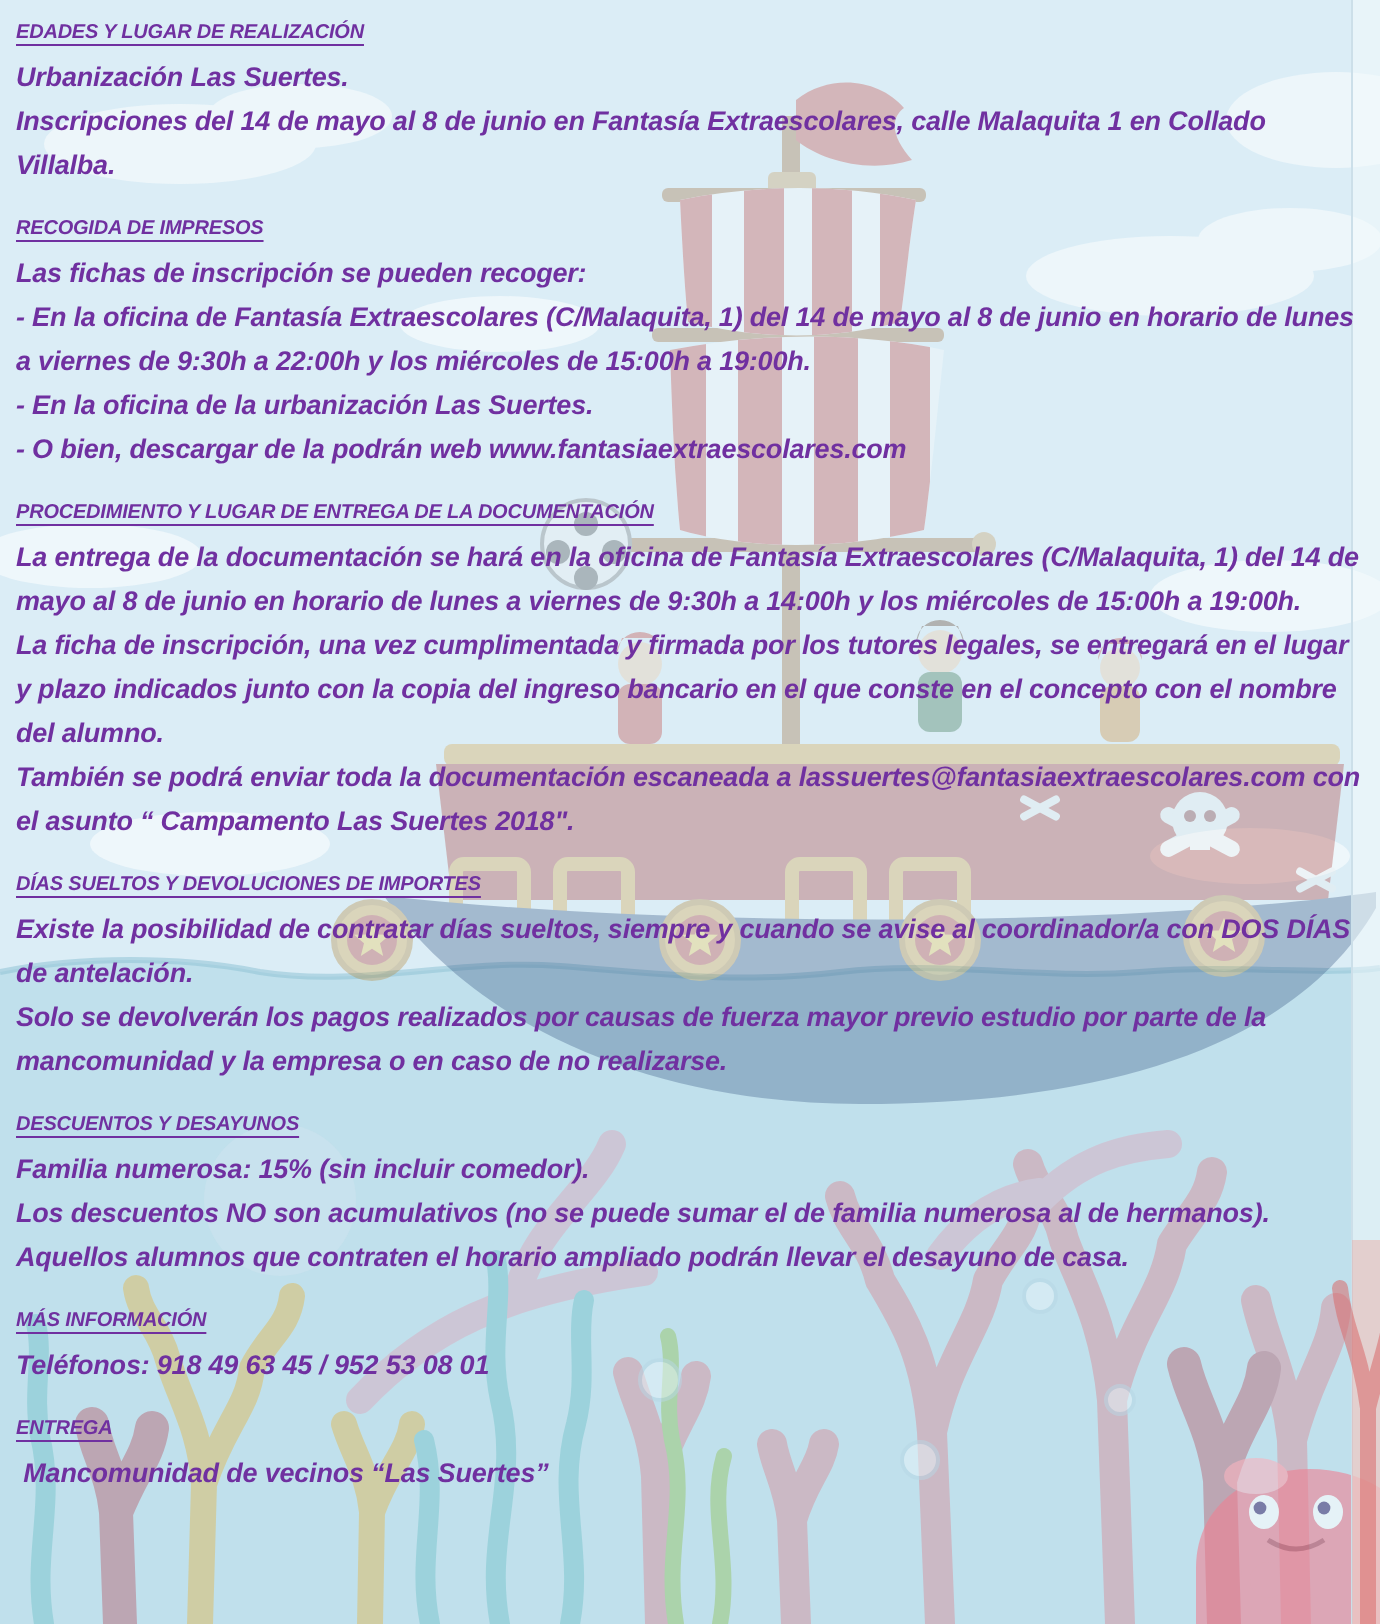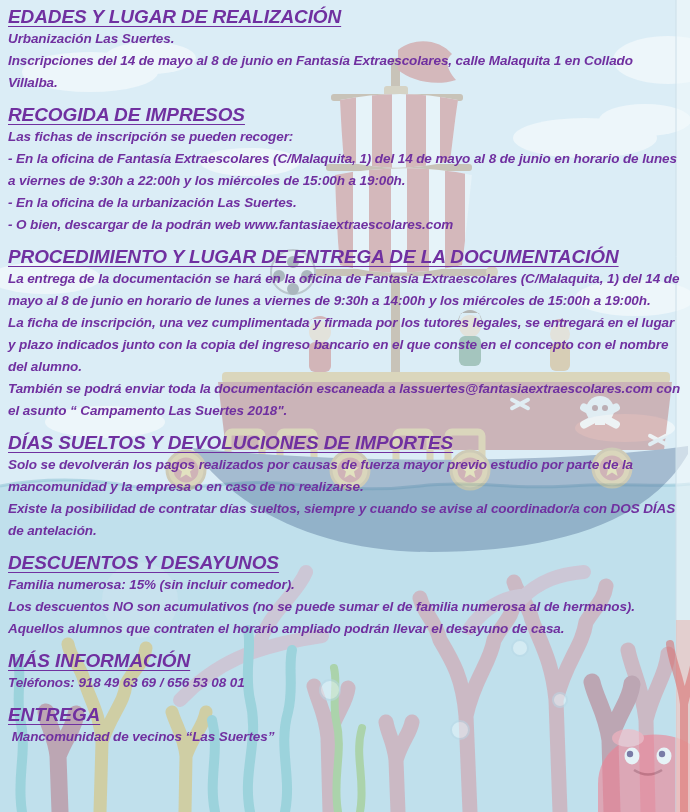--- a/index.html
+++ b/index.html
@@ -18,21 +18,21 @@
     color:#7030A0;
     font-weight:bold;
     font-style:italic;
     font-size:13.5px;
     line-height:22px;
     letter-spacing:-0.1px;
   }
   .content section{margin:0 0 10px 0;}
   .content h2{
     margin:0;
-    font-size:19px;
+    font-size:10px;
     line-height:22px;
     font-weight:bold;
     font-style:italic;
     text-decoration:underline;
     text-underline-offset:3px;
   }
   .content p{margin:0;white-space:pre-wrap;}
 </style>
 </head>
 <body>
@@ -244,34 +244,34 @@
 
   <section>
     <h2>PROCEDIMIENTO Y LUGAR DE ENTREGA DE LA DOCUMENTACIÓN</h2>
   <p>La entrega de la documentación se hará en la oficina de Fantasía Extraescolares (C/Malaquita, 1) del 14 de mayo al 8 de junio en horario de lunes a viernes de 9:30h a 14:00h y los miércoles de 15:00h a 19:00h.</p>
         <p>La ficha de inscripción, una vez cumplimentada y firmada por los tutores legales, se entregará en el lugar y plazo indicados junto con la copia del ingreso bancario en el que conste en el concepto con el nombre del alumno.</p>
         <p>También se podrá enviar toda la documentación escaneada a lassuertes@fantasiaextraescolares.com con el asunto “ Campamento Las Suertes 2018".</p>
       </section>
 
   <section>
     <h2>DÍAS SUELTOS Y DEVOLUCIONES DE IMPORTES</h2>
-  <p>Solo se devolverán los pagos realizados por causas de fuerza mayor previo estudio por parte de la mancomunidad y la empresa o en caso de no realizarse.</p>
-        <p>Existe la posibilidad de contratar días sueltos, siempre y cuando se avise al coordinador/a con DOS DÍAS de antelación.</p>
+  <p>Existe la posibilidad de contratar días sueltos, siempre y cuando se avise al coordinador/a con DOS DÍAS de antelación.</p>
+        <p>Solo se devolverán los pagos realizados por causas de fuerza mayor previo estudio por parte de la mancomunidad y la empresa o en caso de no realizarse.</p>
       </section>
 
   <section>
     <h2>DESCUENTOS Y DESAYUNOS</h2>
   <p>Familia numerosa: 15% (sin incluir comedor).</p>
         <p>Los descuentos NO son acumulativos (no se puede sumar el de familia numerosa al de hermanos).</p>
         <p>Aquellos alumnos que contraten el horario ampliado podrán llevar el desayuno de casa.</p>
       </section>
 
   <section>
     <h2>MÁS INFORMACIÓN</h2>
-  <p>Teléfonos: 918 49 63 69 / 656 53 08 01</p>
+  <p>Teléfonos: 918 49 63 45 / 952 53 08 01</p>
       </section>
 
   <section>
     <h2>ENTREGA</h2>
   <p> Mancomunidad de vecinos “Las Suertes”</p>
       </section>
 </main>
 </div>
 
 </body></html>

